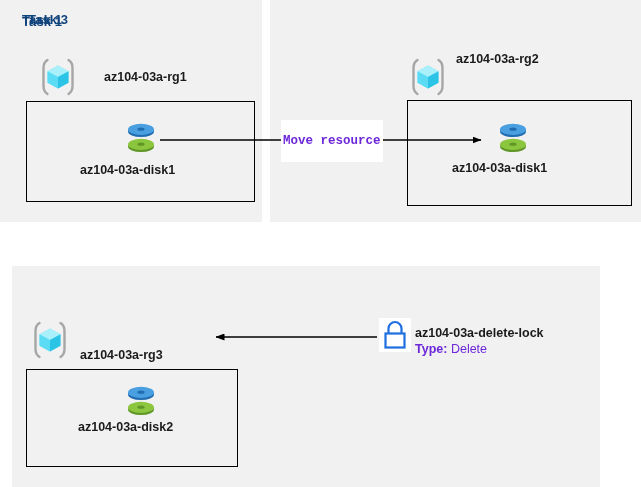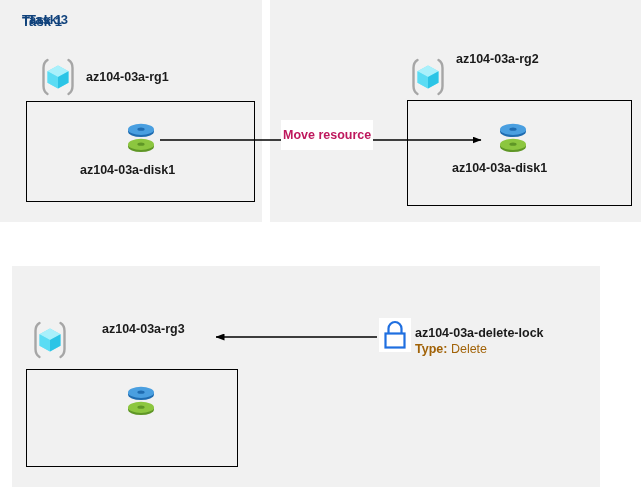--- a/index.html
+++ b/index.html
@@ -83,62 +83,63 @@
     position: absolute;
     font-size: 12.5px;
     font-weight: bold;
     color: #1a1a1a;
     white-space: nowrap;
   }
   .edge-label {
     position: absolute;
     font-size: 12.5px;
     font-weight: bold;
-    color: #be185d;
-    white-space: nowrap;
-    background: #ffffff;
-    padding: 8px 2px;
+    color: #6d28d9;
+    white-space: nowrap;
+    background: #ffffff;
+    padding: 14px 2px;
+    font-family: Liberation Mono, monospace;
   }
   .lock-label {
     position: absolute;
     font-size: 12.5px;
     font-weight: bold;
     color: #1a1a1a;
     white-space: nowrap;
   }
   .lock-sub {
     position: absolute;
     font-size: 12.5px;
-    color: #a16207;
+    color: #6d28d9;
     white-space: nowrap;
   }
   .lock-sub b { font-weight: bold; }
 
   
   .arrow-layer {
     position: absolute;
     left: 0; top: 0;
     width: 641px; height: 487px;
     pointer-events: none;
   }
   
   #rg1-icon   { left: 38px;  top: 57px; }
-  #rg1-label  { left: 86px;  top: 70px; }
+  #rg1-label  { left: 104px;  top: 70px; }
   #disk1-icon { left: 120px; top: 116px; }
   #disk1-label{ left: 80px;  top: 163px; }
 
   #rg2-icon   { left: 408px; top: 57px; }
   #rg2-label  { left: 456px; top: 52px; }
   #disk2-icon { left: 492px; top: 116px; }
   #disk2-label{ left: 452px; top: 161px; }
 
   #move-label { left: 281px; top: 120px; }
 
   #rg3-icon   { left: 30px;  top: 320px; }
-  #rg3-label  { left: 80px;  top: 322px; margin-left: 22px; }
+  #rg3-label  { left: 80px;  top: 348px; }
   #disk3-icon { left: 120px; top: 379px; }
   #disk3-label{ left: 78px;  top: 420px; }
 
   #lock-icon-el { left: 379px; top: 318px; }
   #lock-title   { left: 415px; top: 326px; }
   #lock-type    { left: 415px; top: 342px; }
 </style>
 </head>
 <body>
 
@@ -222,20 +223,21 @@
   <div class="disk-icon" id="disk3-icon">
     <svg viewBox="0 0 42 42" xmlns="http://www.w3.org/2000/svg">
       <ellipse cx="21" cy="30.5" rx="13" ry="5.6" fill="#5f9626"></ellipse>
       <ellipse cx="21" cy="28.4" rx="13" ry="5.6" fill="#8cc63f"></ellipse>
       <ellipse cx="21" cy="28.2" rx="3.6" ry="1.6" fill="#5f9626"></ellipse>
       <ellipse cx="21" cy="15.5" rx="13" ry="5.6" fill="#1f6cb0"></ellipse>
       <ellipse cx="21" cy="13.4" rx="13" ry="5.6" fill="#4a9fe0"></ellipse>
       <ellipse cx="21" cy="13.2" rx="3.6" ry="1.6" fill="#1f6cb0"></ellipse>
     </svg>
   </div>
+  <div class="node-label" id="disk3-label">az104-03a-disk2</div>
 
   <div class="lock-icon" id="lock-icon-el">
     <svg viewBox="0 0 32 34" xmlns="http://www.w3.org/2000/svg">
       <rect x="0" y="0" width="32" height="34" fill="#ffffff"></rect>
       <path d="M9.5 16 L9.5 10.5 A6.5 6.5 0 0 1 22.5 10.5 L22.5 16" fill="none" stroke="#1f6fe0" stroke-width="2.2"></path>
       <rect x="6.5" y="15.5" width="19" height="14" fill="#ffffff" stroke="#1f6fe0" stroke-width="2.2"></rect>
     </svg>
   </div>
   <div class="lock-label" id="lock-title">az104-03a-delete-lock</div>
   <div class="lock-sub" id="lock-type">

